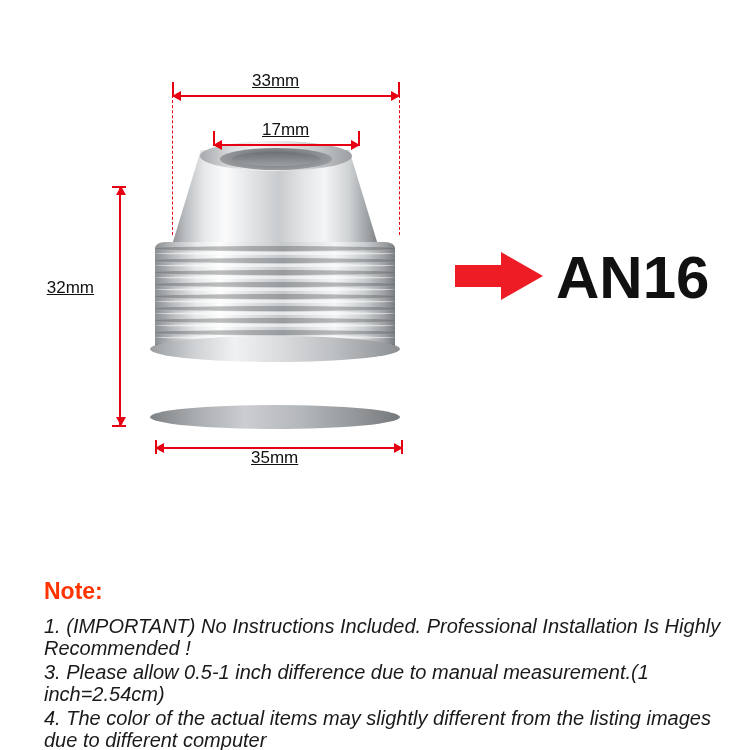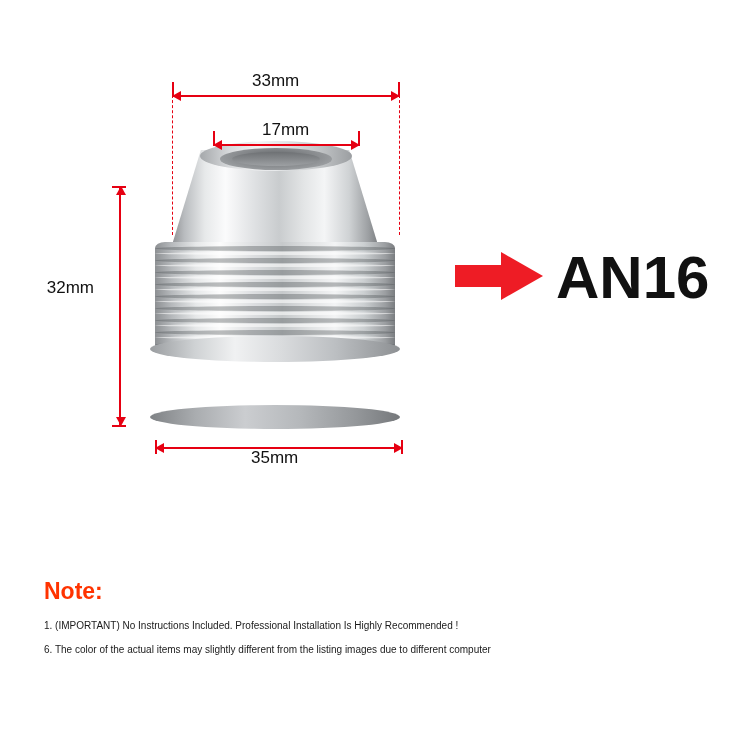--- a/index.html
+++ b/index.html
@@ -158,20 +158,21 @@
     position: absolute;
     width: 0;
     border-left: 1px dashed #e60012;
   }
   .dim-label {
     position: absolute;
     font-size: 17px;
     color: #111111;
     font-family: "Liberation Sans", sans-serif;
     white-space: nowrap;
+    text-decoration: underline;
   }
   .arrow-left, .arrow-right {
     position: absolute;
     width: 0; height: 0;
     border-top: 5px solid transparent;
     border-bottom: 5px solid transparent;
   }
   .arrow-left { border-right: 9px solid #e60012; }
   .arrow-right { border-left: 9px solid #e60012; }
   .arrow-up, .arrow-down {
@@ -227,24 +228,25 @@
     top: 578px;
     width: 690px;
   }
   .note-title {
     font-size: 23px;
     font-weight: bold;
     color: #ff3300;
     margin-bottom: 10px;
   }
   .note-line {
-    font-size: 10px;
+    font-size: 20px;
     color: #1a1a1a;
     line-height: 22px;
     margin: 0 0 2px 0;
+    font-style: italic;
   }
 </style>
 </head>
 <body>
 
 <div id="product-figure">
 
   <div class="fitting">
     <div class="cone"></div>
     <div class="cone-top-ellipse"></div>
@@ -309,14 +311,15 @@
   <div class="callout-arrow">
     <div class="shaft"></div>
     <div class="head"></div>
   </div>
   <div class="callout-text">AN16</div>
 </div>
 
 <div id="note-block">
   <div class="note-title">Note:</div>
   <p class="note-line">1. (IMPORTANT) No Instructions Included. Professional Installation Is Highly Recommended !</p>
-  <p class="note-line">6. The color of the actual items may slightly different from the listing images due to different computer</p>
+  <p class="note-line">3. Please allow 0.5-1 inch difference due to manual measurement.(1 inch=2.54cm)</p>
+  <p class="note-line">4. The color of the actual items may slightly different from the listing images due to different computer</p>
 </div>
 
 </body></html>

